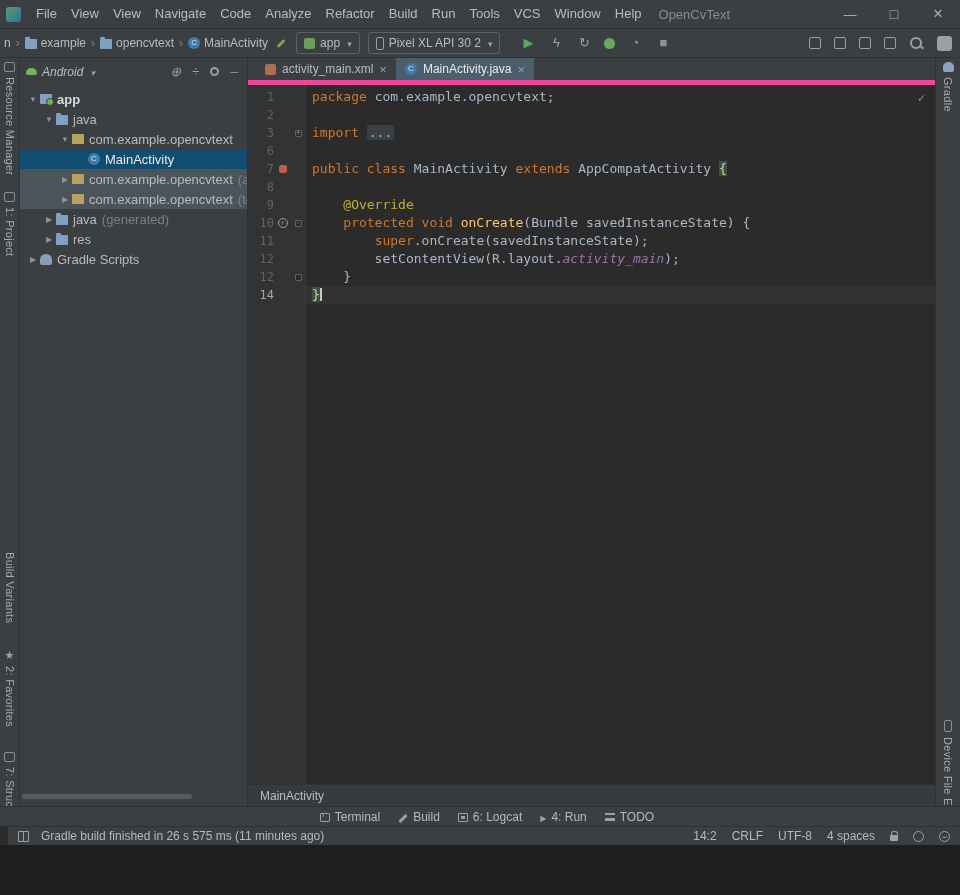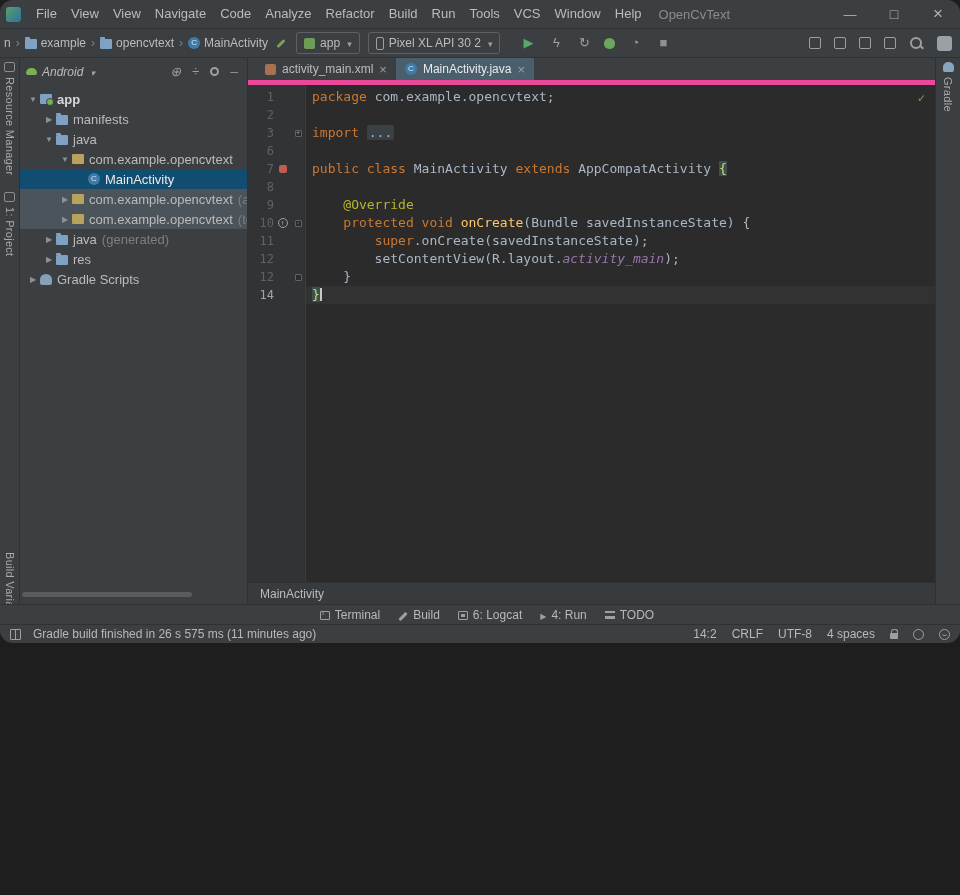--- a/index.html
+++ b/index.html
@@ -1,17 +1,17 @@
 <!DOCTYPE html>
 <html><head>
 <meta charset="utf-8">
 <style>
   * { margin:0; padding:0; box-sizing:border-box; }
   body { background:#1e1e1e; font-family:"Liberation Sans", sans-serif; }
-  .window { position:relative; width:960px; height:643px; background:#2b2b2b; overflow:hidden; color:#bbbbbb;border-radius:13px; }
+  .window { position:relative; width:960px; height:845px; background:#2b2b2b; overflow:hidden; color:#bbbbbb; }
   .spacer { flex:1; }
 
   
   .menubar { position:absolute; top:0; left:0; right:0; height:28px; background:#3c3f41; display:flex; align-items:center; padding-left:6px; font-size:13px; }
   .app-logo { width:15px; height:15px; border-radius:3px; background:linear-gradient(135deg,#55a06a,#33719f); margin-right:8px; flex:none; }
   .menus { display:flex; align-items:center; }
   .menu-item { padding:0 7px; height:28px; line-height:28px; color:#bbbbbb; cursor:default; }
   .win-title { color:#8a8d90; margin-left:10px; white-space:nowrap; }
   .win-btn { width:44px; height:28px; display:flex; align-items:center; justify-content:center; color:#b0b3b5; font-size:13px; }
   .win-btn.min::before { content:"—"; }
@@ -135,21 +135,21 @@
   .twi.run-icon { border:none; width:auto; height:auto; }
   .twi.run-icon::before { content:"▶"; font-size:8px; color:#9da0a2; }
   .twi.todo-icon { border:none; height:8px; border-top:2px solid #9da0a2; border-bottom:2px solid #9da0a2; border-radius:0; }
   .twi.todo-icon::before { content:""; position:absolute; left:0; right:0; top:3px; height:2px; background:#9da0a2; }
   .twi.terminal-icon::before { content:"›"; position:absolute; left:1px; top:-3px; font-size:8px; color:#9da0a2; }
   .twi.build-icon { transform:rotate(-45deg); background:#9da0a2; height:3px; border:none; border-radius:1px; margin-top:2px; }
   .twi.logcat-icon::before { content:""; position:absolute; left:2px; top:2px; width:4px; height:3px; background:#9da0a2; }
   .twi.layout-inspector-icon::before { content:""; position:absolute; left:2px; top:2px; width:4px; height:4px; border:1px solid #9da0a2; }
   .badge { width:14px; height:14px; border-radius:50%; background:#e09135; color:#fff; font-size:10px; display:flex; align-items:center; justify-content:center; font-weight:bold; flex:none; }
 
-  .statusbar { position:absolute; left:0; right:0; bottom:0; height:19px; background:#3c3f41; border-top:1px solid #2f3133; display:flex; align-items:center; font-size:12px; color:#b6b9bb; padding:0 10px; }
+  .statusbar { position:absolute; left:8px; right:0; bottom:0; height:19px; background:#3c3f41; border-top:1px solid #2f3133; display:flex; align-items:center; font-size:12px; color:#b6b9bb; padding:0 10px; }
   .sb-grid { width:11px; height:11px; border:1px solid #9da0a2; border-radius:1px; position:relative; flex:none; }
   .sb-grid::before { content:""; position:absolute; left:4px; top:0; bottom:0; width:1px; background:#9da0a2; }
   .sb-msg { margin-left:12px; white-space:nowrap; }
   .sb-right { margin-left:auto; display:flex; align-items:center; gap:15px; }
   .lock-icon { width:8px; height:6px; background:#9da0a2; position:relative; border-radius:1px; margin-top:3px; }
   .lock-icon::before { content:""; position:absolute; top:-4px; left:1px; width:5px; height:4px; border:1.5px solid #9da0a2; border-bottom:none; border-radius:3px 3px 0 0; }
   .sb-circle { width:11px; height:11px; border:1px solid #9da0a2; border-radius:50%; flex:none; }
   .sb-circle.face::before { content:""; display:block; margin:3px auto 0; width:5px; height:2px; border-bottom:1px solid #9da0a2; border-radius:0 0 4px 4px; }
 
   .watermark { position:absolute; right:8px; top:864px; font-size:18px; color:rgba(203,207,211,0.85); z-index:20; white-space:nowrap; }
@@ -268,25 +268,20 @@
         <span class="gear-donut"></span>
         <span class="ph-ico g-hide"></span>
       </div>
       <div class="tree">
           <div class="tree-row" style="padding-left: 6px;">
             <span class="arrow down"></span>
             <span class="mi module-icon"></span>
             <span class="t-label bold">app</span>
           </div>
           <div class="tree-row" style="padding-left: 22px;">
-            <span class="arrow right"></span>
-            <span class="mi folder-icon"></span>
-            <span class="t-label">manifests</span>
-          </div>
-          <div class="tree-row" style="padding-left: 22px;">
             <span class="arrow down"></span>
             <span class="mi folder-icon"></span>
             <span class="t-label">java</span>
           </div>
           <div class="tree-row" style="padding-left: 38px;">
             <span class="arrow down"></span>
             <span class="mi package-icon"></span>
             <span class="t-label">com.example.opencvtext</span>
           </div>
           <div class="tree-row sel" style="padding-left: 54px;">

